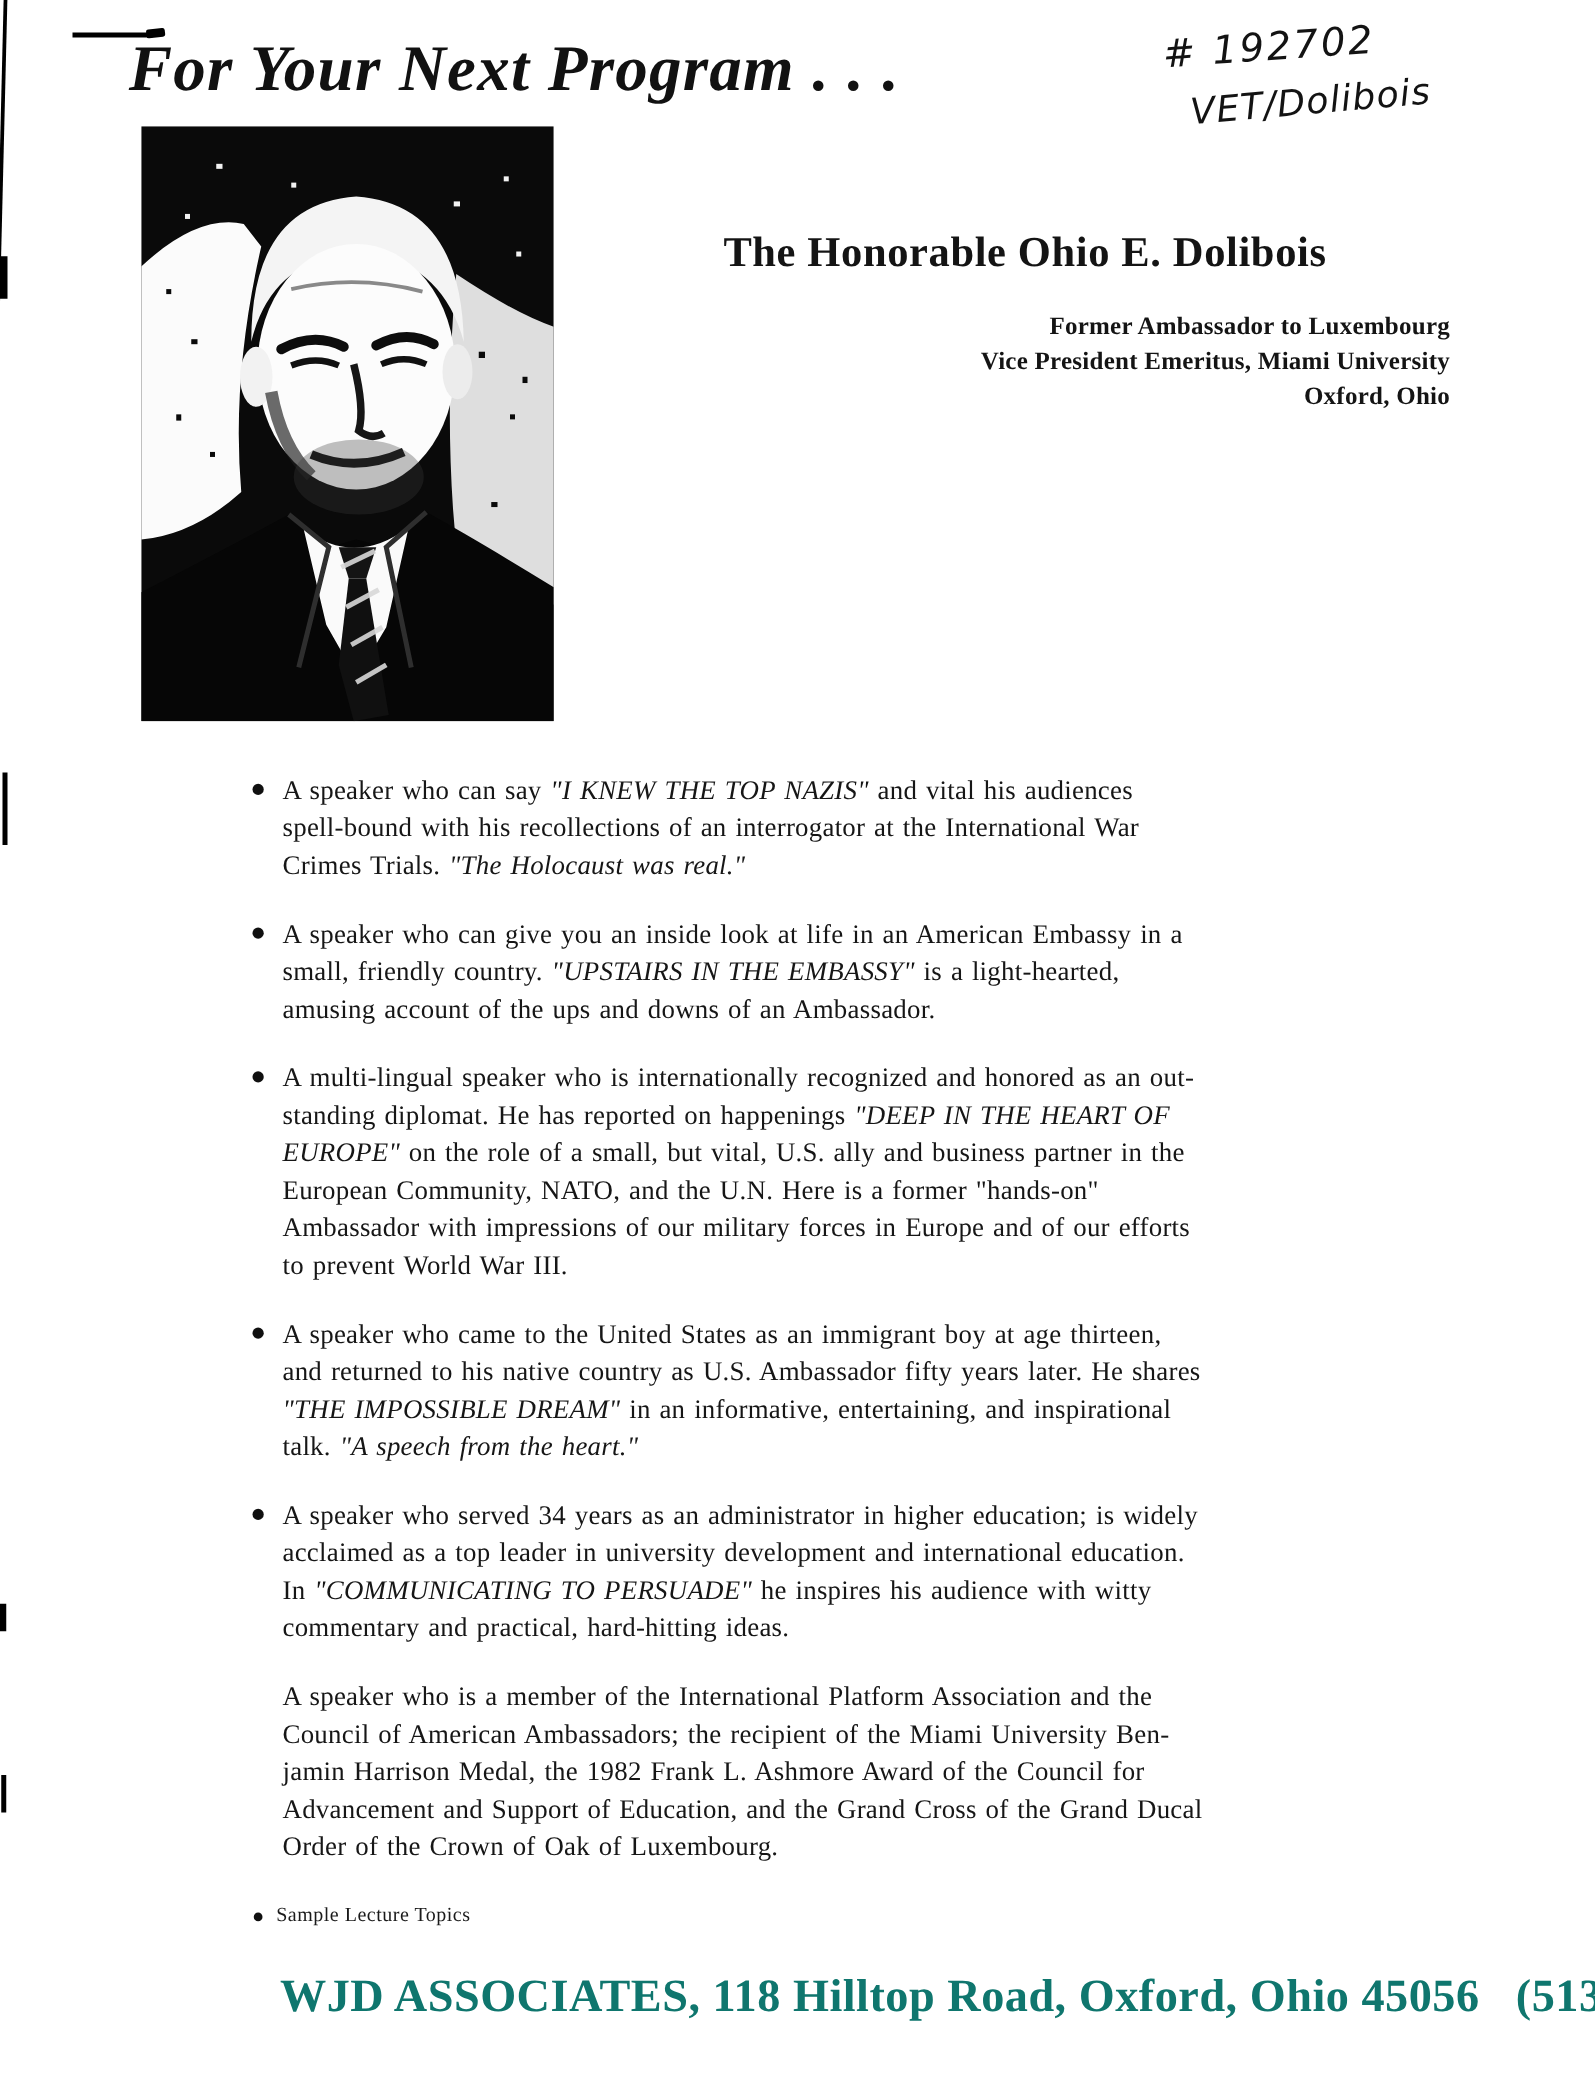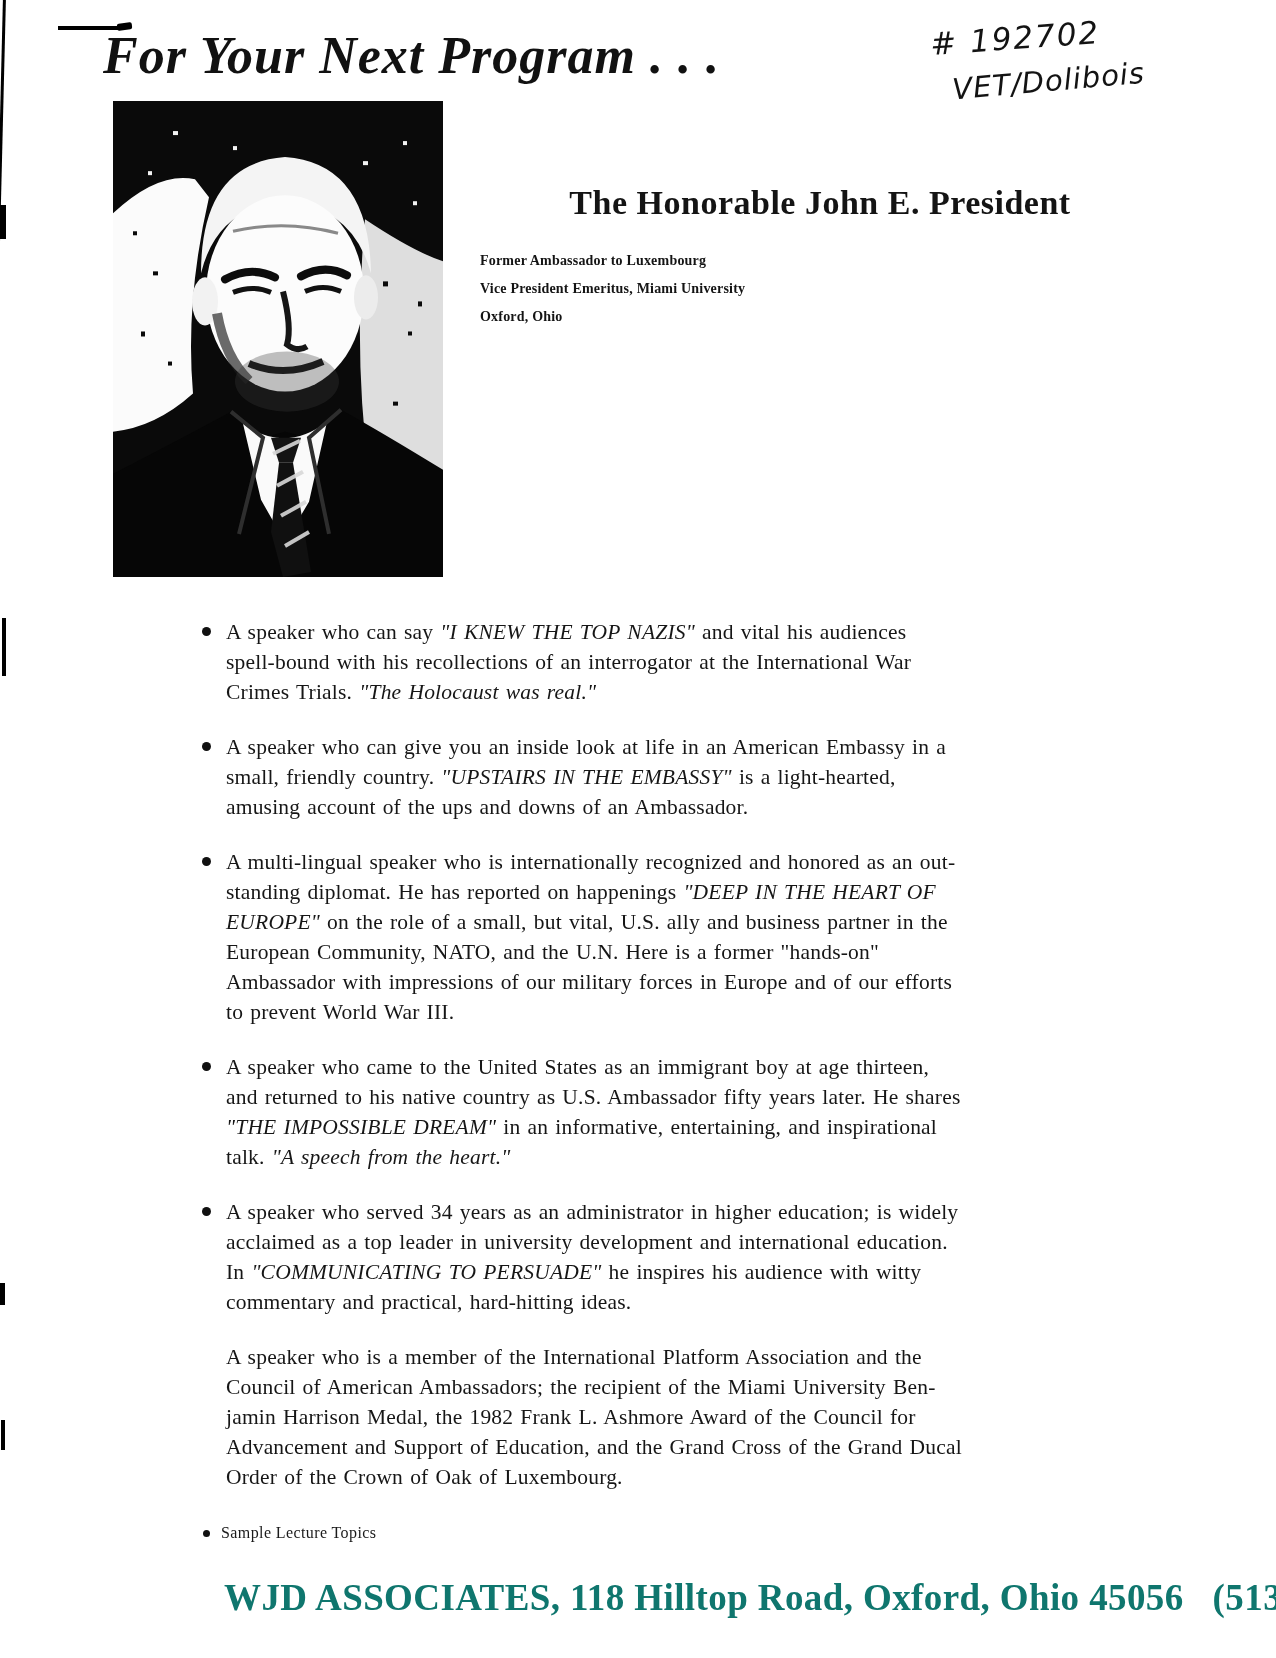--- a/index.html
+++ b/index.html
@@ -27,22 +27,22 @@
   .hand-label{left:952px;top:64px;font-size:29px;transform:rotate(-5deg);letter-spacing:1px;}
 
   .photo{position:absolute;left:113px;top:101px;width:330px;height:476px;}
   .photo svg{display:block;width:100%;height:100%;}
 
   .speaker-name{
     position:absolute;left:480px;top:184px;width:680px;text-align:center;
     font-size:34px;font-weight:bold;letter-spacing:.5px;white-space:nowrap;
   }
   .speaker-titles{
-    position:absolute;left:480px;top:247px;width:680px;text-align:left;
-    font-size:14px;font-weight:bold;line-height:28px;letter-spacing:.2px;
+    position:absolute;left:480px;top:247px;width:680px;text-align:right;
+    font-size:20px;font-weight:bold;line-height:28px;letter-spacing:.2px;
   }
 
   .content{position:absolute;left:202px;top:617px;width:852px;}
   .para{display:flex;margin-bottom:25px;}
   .dot{flex:none;width:9px;height:9px;border-radius:50%;background:#101010;margin-top:10px;margin-right:15px;}
   .dot.hidden{visibility:hidden;}
   .para-body{font-size:21.5px;line-height:30px;letter-spacing:.2px;word-spacing:1.5px;color:#161616;}
   .em{font-style:italic;}
 
   .footnote{position:absolute;left:203px;top:1524px;display:flex;align-items:center;font-size:16px;letter-spacing:.4px;color:#1a1a1a;}
@@ -115,21 +115,21 @@
         <line x1="160" y1="352" x2="187" y2="339"></line>
         <line x1="164" y1="384" x2="190" y2="370"></line>
         <line x1="168" y1="414" x2="193" y2="400"></line>
         <line x1="172" y1="444" x2="196" y2="430"></line>
       </g>
       <path d="M118,310 L150,336 L126,432" stroke="#2e2e2e" stroke-width="4" fill="none"></path>
       <path d="M228,308 L196,336 L216,432" stroke="#2e2e2e" stroke-width="4" fill="none"></path>
     </svg>
   </div>
 
-  <div class="speaker-name">The Honorable John E. President</div>
+  <div class="speaker-name">The Honorable Ohio E. Dolibois</div>
   <div class="speaker-titles">
     <div>Former Ambassador to Luxembourg</div>
     <div>Vice President Emeritus, Miami University</div>
     <div>Oxford, Ohio</div>
   </div>
 
   <div class="content">
       <div class="para">
         <span class="dot"></span>
         <div class="para-body">

